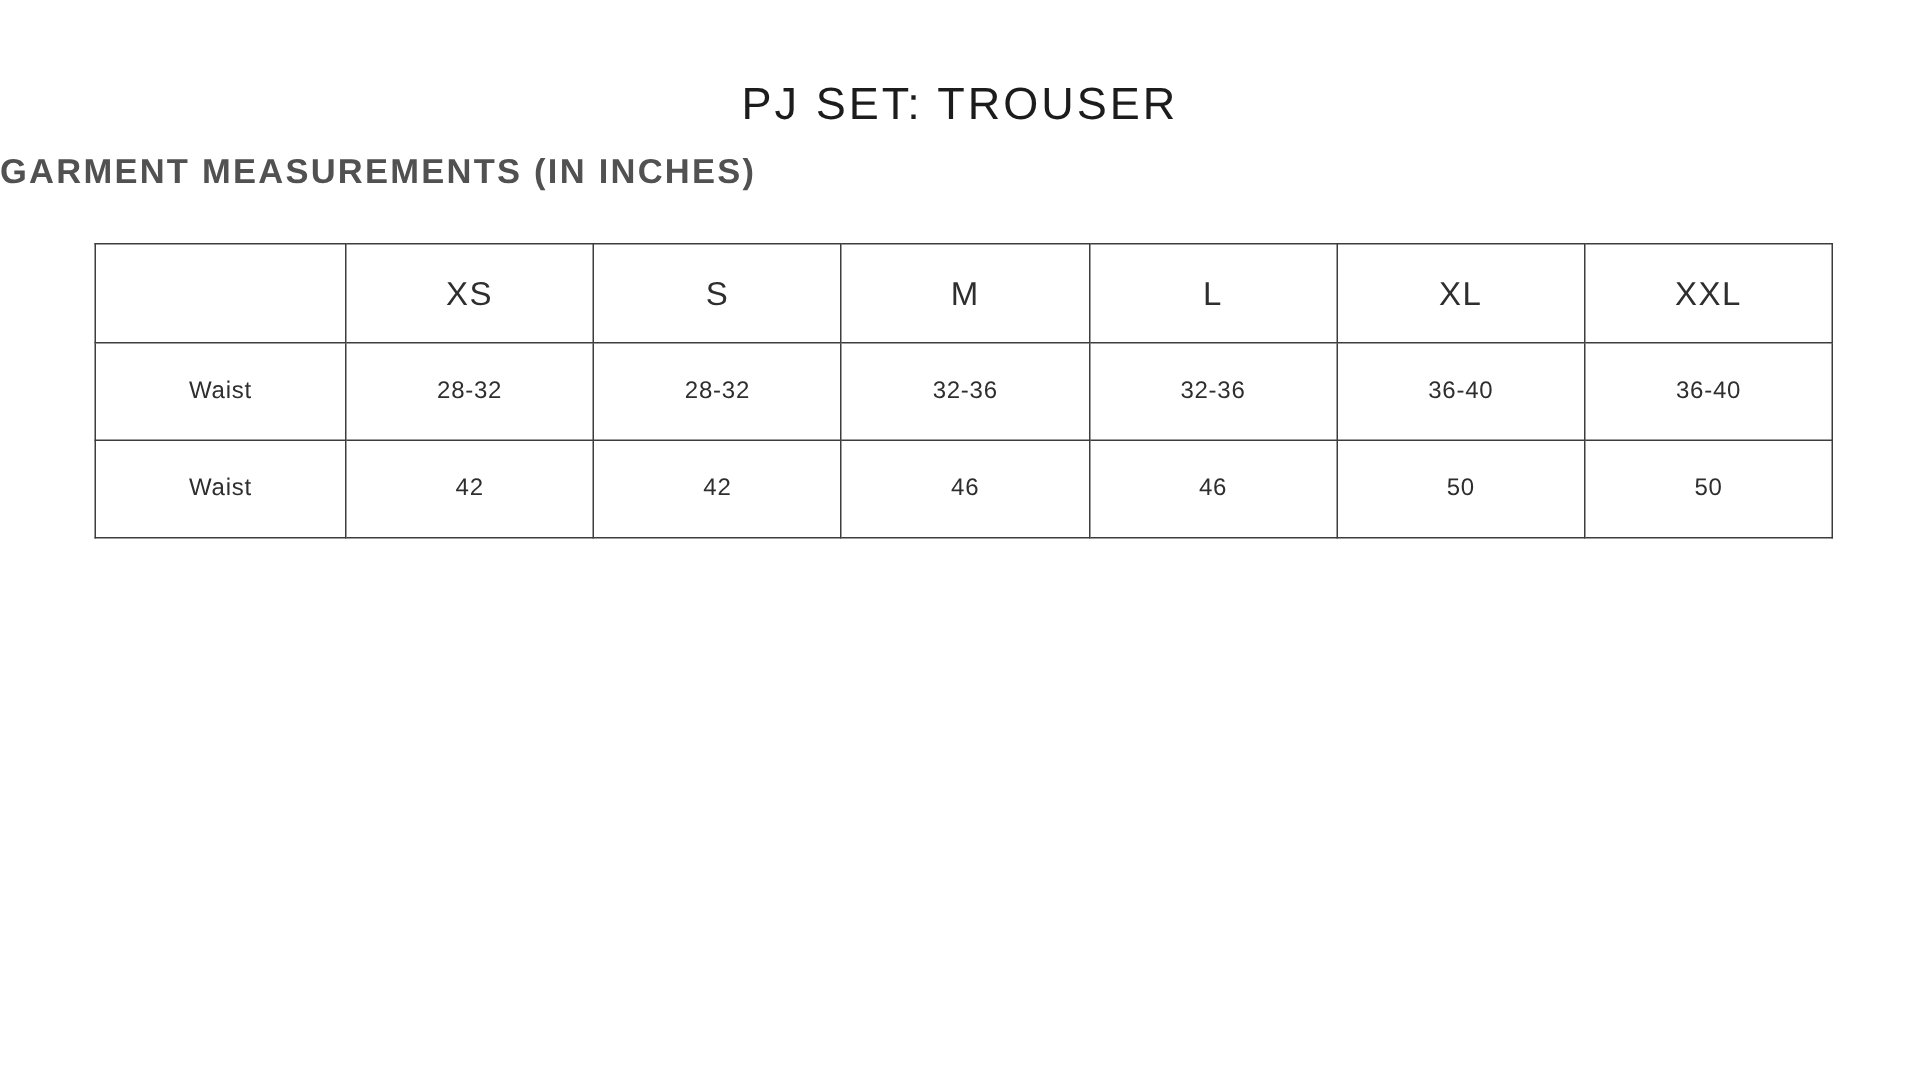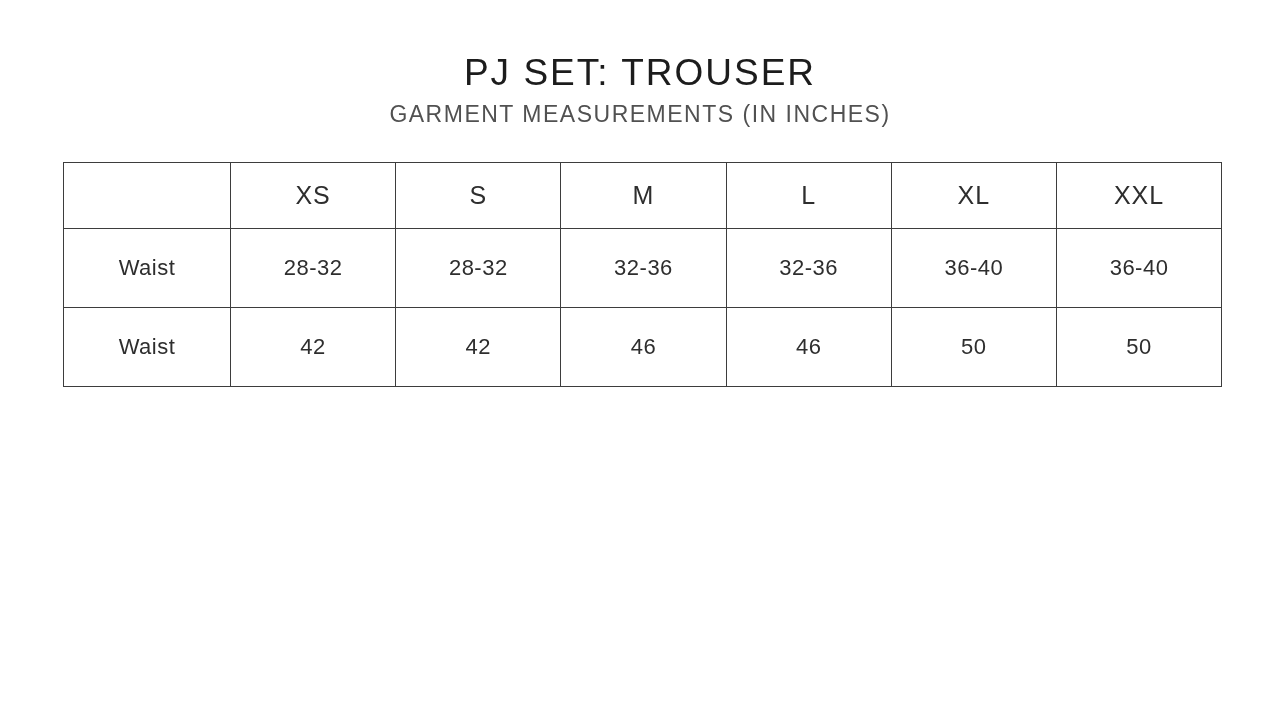--- a/index.html
+++ b/index.html
@@ -18,59 +18,59 @@
   }
   .page {
     position: relative;
     width: 1280px; height: 720px;
     background: var(--background);
   }
   .title {
     position: absolute;
     top: 53px; left: 0; width: 100%;
     text-align: center;
-    font-size: 37px;
+    font-size: 30px;
     line-height: 1.1;
     letter-spacing: 2px;
     color: var(--title-text);
     font-weight: 500;
   }
   .subtitle {
     position: absolute;
     top: 102px; left: 0; width: 100%;
-    text-align: center;
+    text-align: left;
     font-size: 23px;
     line-height: 1.1;
     letter-spacing: 1.5px;
     color: var(--subtitle-text);
-    font-weight: 400;
+    font-weight: 700;
   }
   table.size-chart {
     position: absolute;
     top: 162px; left: 63px;
     width: 1158px;
     border-collapse: collapse;
     table-layout: fixed;
     color: var(--table-text);
   }
   table.size-chart th, table.size-chart td {
     border: 1px solid var(--table-border);
     text-align: center;
     vertical-align: middle;
     font-weight: 400;
     background: var(--background);
   }
   table.size-chart thead th {
     height: 66px;
-    font-size: 25px;
+    font-size: 22px;
     letter-spacing: 1px;
   }
   table.size-chart tbody td, table.size-chart tbody th {
-    height: 79px;
-    font-size: 22px;
+    height: 65px;
+    font-size: 16px;
     letter-spacing: 0.5px;
   }
   col.label-col { width: 167px; }
   col.size-col  { width: 165.2px; }
 </style>
 </head>
 <body>
 
 <div class="page">
 

